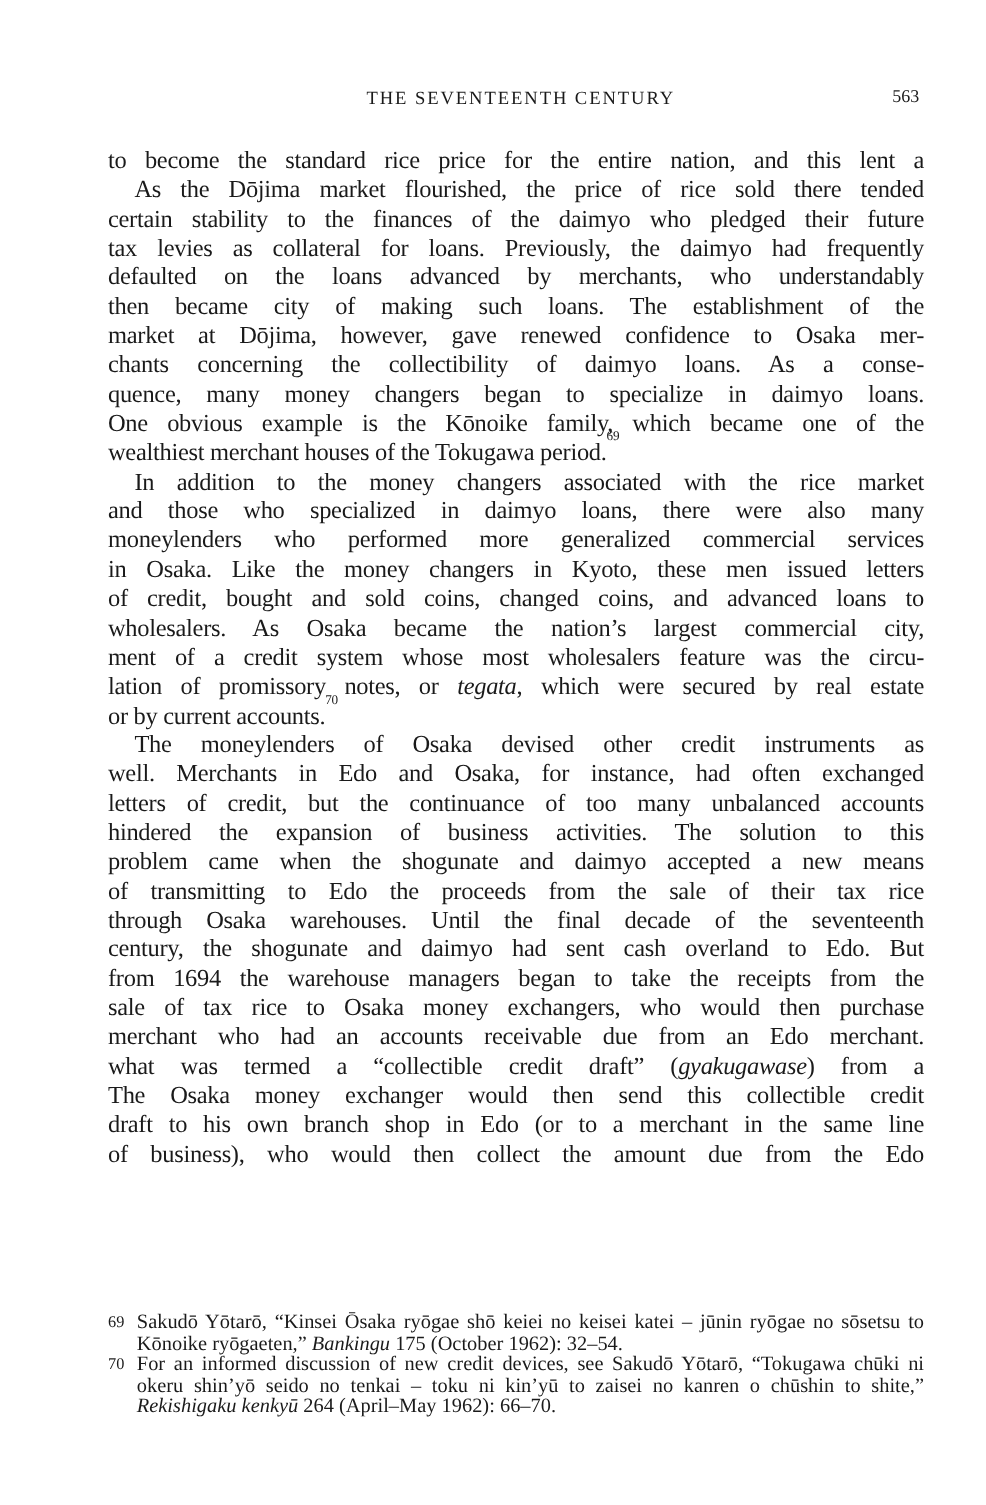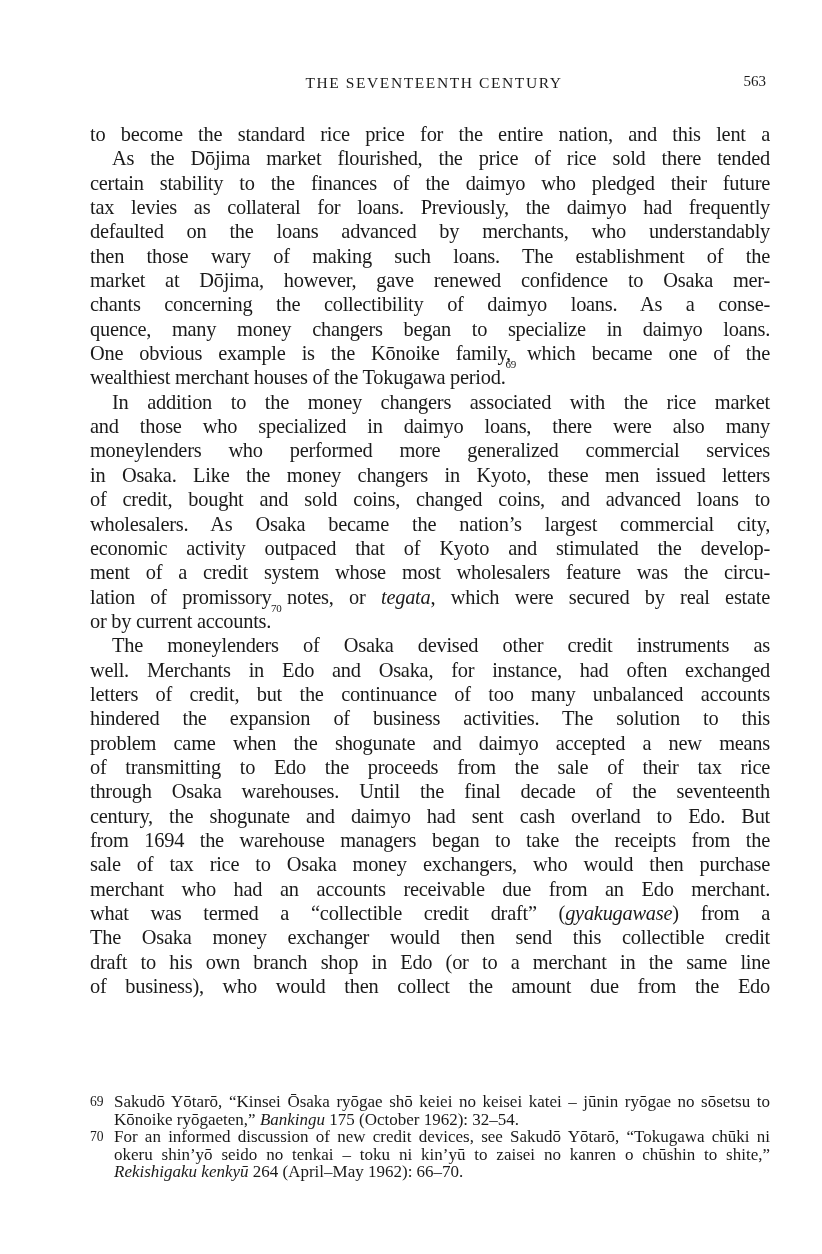--- a/index.html
+++ b/index.html
@@ -106,34 +106,33 @@
     <div class="page-number">563</div>
   </div>
 
   <div class="body-text">
 
     <span class="line">to become the standard rice price for the entire nation, and this lent a</span>
     <span class="line indent">As the Dōjima market flourished, the price of rice sold there tended</span>
     <span class="line">certain stability to the finances of the daimyo who pledged their future</span>
     <span class="line">tax levies as collateral for loans. Previously, the daimyo had frequently</span>
     <span class="line">defaulted on the loans advanced by merchants, who understandably</span>
-    <span class="line">then those wary of making such loans. The establishment of the</span>
+    <span class="line">then became city of making such loans. The establishment of the</span>
     <span class="line">market at Dōjima, however, gave renewed confidence to Osaka mer-</span>
     <span class="line">chants concerning the collectibility of daimyo loans. As a conse-</span>
     <span class="line">quence, many money changers began to specialize in daimyo loans.</span>
     <span class="line">One obvious example is the Kōnoike family, which became one of the</span>
     <span class="line last"><span>wealthiest merchant houses of the Tokugawa period.</span><span class="sup">69</span></span>
 
     <span class="line indent">In addition to the money changers associated with the rice market</span>
     <span class="line">and those who specialized in daimyo loans, there were also many</span>
     <span class="line">moneylenders who performed more generalized commercial services</span>
     <span class="line">in Osaka. Like the money changers in Kyoto, these men issued letters</span>
     <span class="line">of credit, bought and sold coins, changed coins, and advanced loans to</span>
     <span class="line">wholesalers. As Osaka became the nation’s largest commercial city,</span>
-    <span class="line">economic activity outpaced that of Kyoto and stimulated the develop-</span>
     <span class="line">ment of a credit system whose most wholesalers feature was the circu-</span>
     <span class="line"><span>lation of promissory notes, or </span><i>tegata</i><span>, which were secured by real estate</span></span>
     <span class="line last"><span>or by current accounts.</span><span class="sup">70</span></span>
 
     <span class="line indent">The moneylenders of Osaka devised other credit instruments as</span>
     <span class="line">well. Merchants in Edo and Osaka, for instance, had often exchanged</span>
     <span class="line">letters of credit, but the continuance of too many unbalanced accounts</span>
     <span class="line">hindered the expansion of business activities. The solution to this</span>
     <span class="line">problem came when the shogunate and daimyo accepted a new means</span>
     <span class="line">of transmitting to Edo the proceeds from the sale of their tax rice</span>

